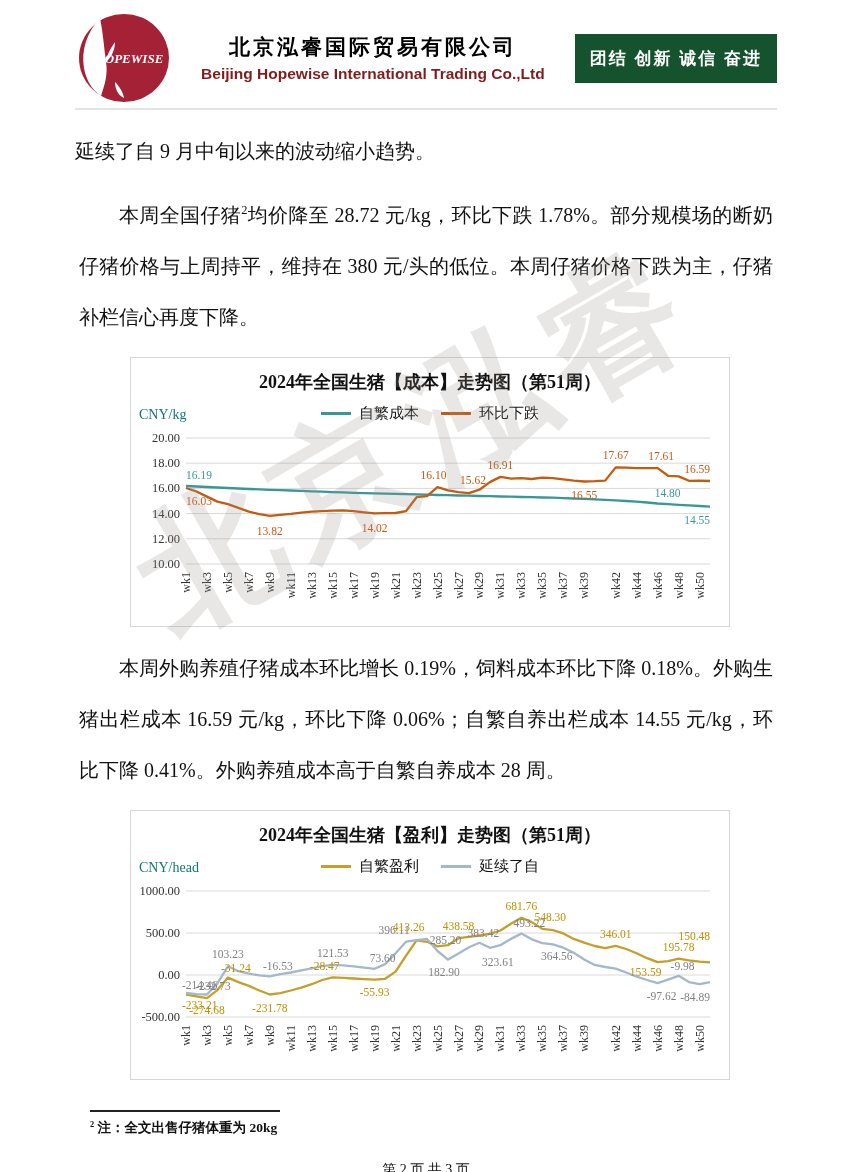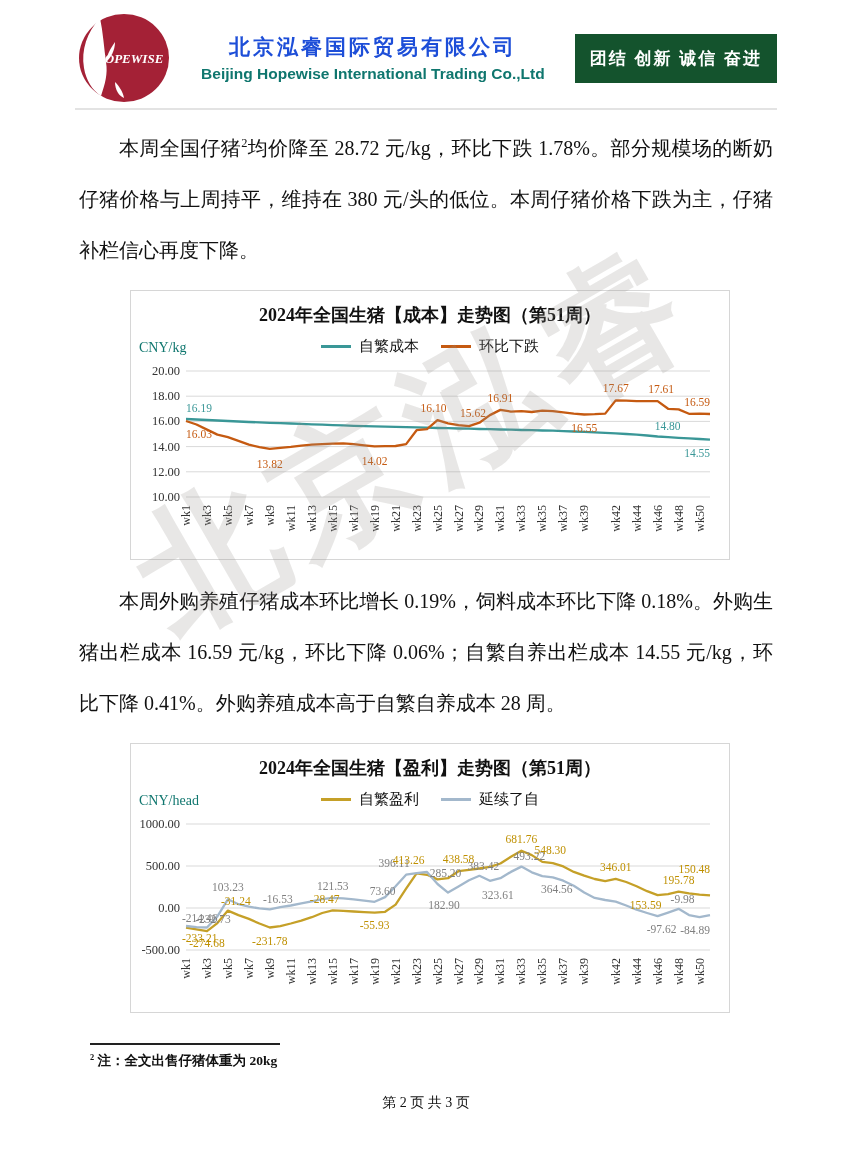--- a/index.html
+++ b/index.html
@@ -4,22 +4,22 @@
 <style>
   html,body{margin:0;padding:0;background:#f2f2f2;}
   .page{width:855px;height:1172px;position:relative;background:#fff;box-sizing:border-box;
         padding:12px 78px 0 75px;overflow:hidden;margin:0 auto;
         font-family:"Liberation Serif","DejaVu Serif",serif;color:#111;}
   
   .hdr{display:flex;align-items:center;gap:10px;height:92px;}
   .hdr-rule{border:none;border-top:2px solid #e3e3e3;margin:4px 0 0 0;}
   .logo{width:96px;height:92px;flex:0 0 auto;}
   .hdr-center{flex:1;text-align:center;}
-  .co-zh{font-size:21px;color:#1d4ed8;letter-spacing:3px;font-weight:600;}
-  .co-en{font-size:15.5px;color:#0f766e;font-weight:700;margin-top:4px;
+  .co-zh{font-size:21px;color:#000000;letter-spacing:3px;font-weight:600;}
+  .co-en{font-size:15.5px;color:#7f1d1d;font-weight:700;margin-top:4px;
          font-family:"Liberation Sans","DejaVu Sans",sans-serif;}
   .banner{background:#14532d;color:#fff;font-weight:700;font-size:17px;
           padding:13px 15px;letter-spacing:2px;white-space:nowrap;
           font-family:"Liberation Sans","DejaVu Sans",sans-serif;}
   
   .para{font-size:20px;line-height:51px;text-align:justify;margin:8px 4px 10px;}
   .para.first{margin:16px 0 0;}
   .indent{text-indent:2em;}
   sup{font-size:0.62em;}
   
@@ -59,20 +59,21 @@
       </svg>
     </div>
     <div class="hdr-center">
       <div class="co-zh">北京泓睿国际贸易有限公司</div>
       <div class="co-en">Beijing Hopewise International Trading Co.,Ltd</div>
     </div>
     <div class="banner">团结 创新 诚信 奋进</div>
   </div>
   <hr class="hdr-rule">
 
+  <p class="para first">延续了自 9 月中旬以来的波动缩小趋势。</p>
 
   <p class="para indent"><span>本周全国仔猪</span><sup>2</sup><span>均价降至 28.72 元/kg，环比下跌 1.78%。部分规模场的断奶仔猪价格与上周持平，维持在 380 元/头的低位。本周仔猪价格下跌为主，仔猪补栏信心再度下降。</span></p>
 
   <section class="chart-box">
     <div class="chart-title">2024年全国生猪【成本】走势图（第51周）</div>
     <div class="legend-row">
       <span class="unit">CNY/kg</span>
       <div class="legend">
           <span class="legend-item">
             <span class="swatch" style="border-top-color: rgb(58, 151, 151);"></span>

